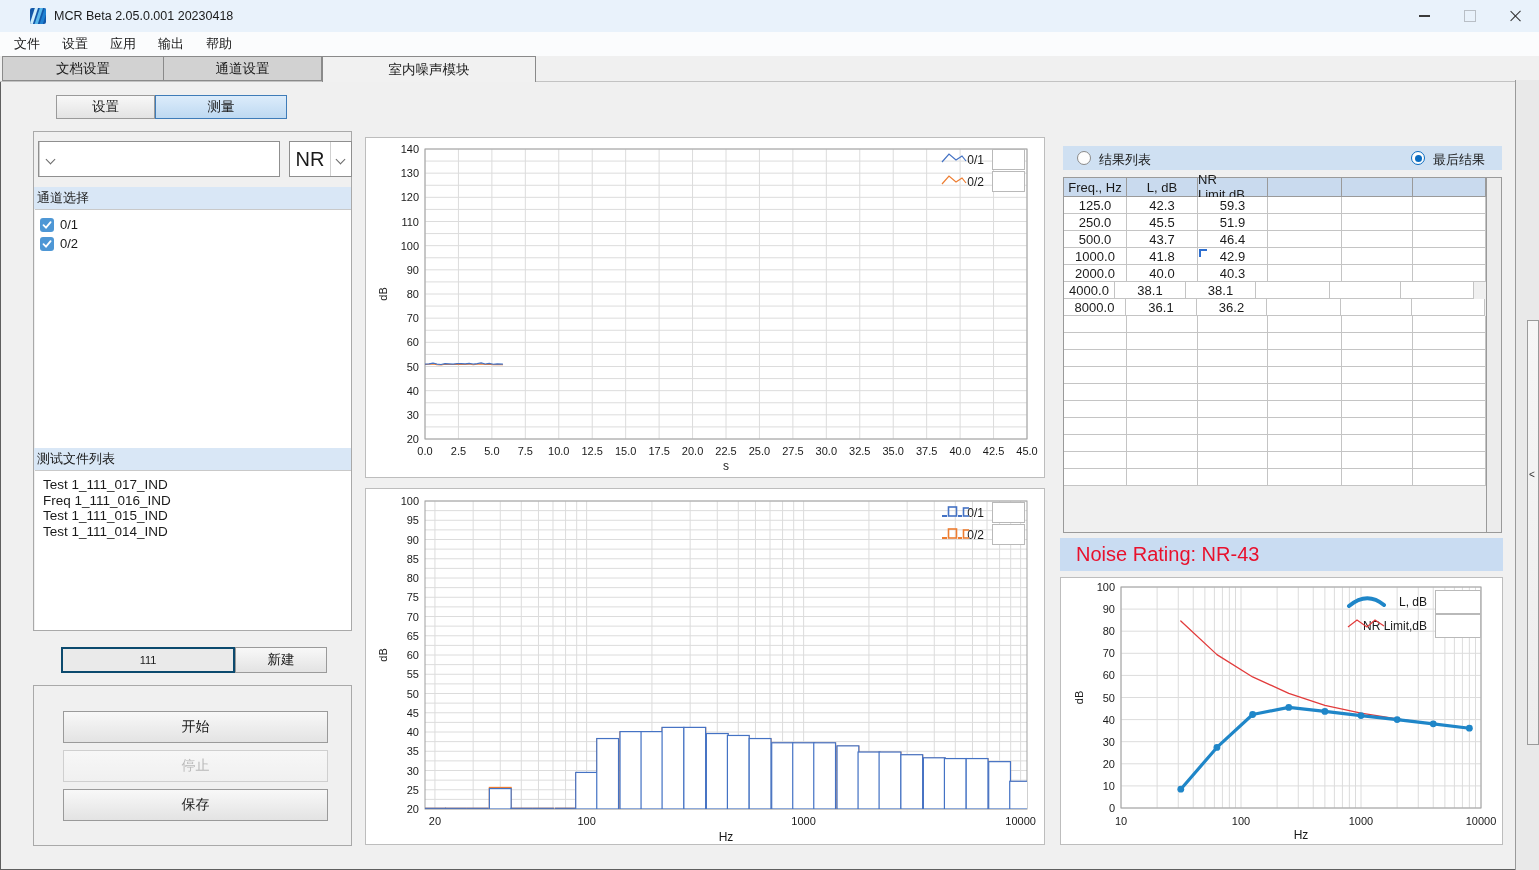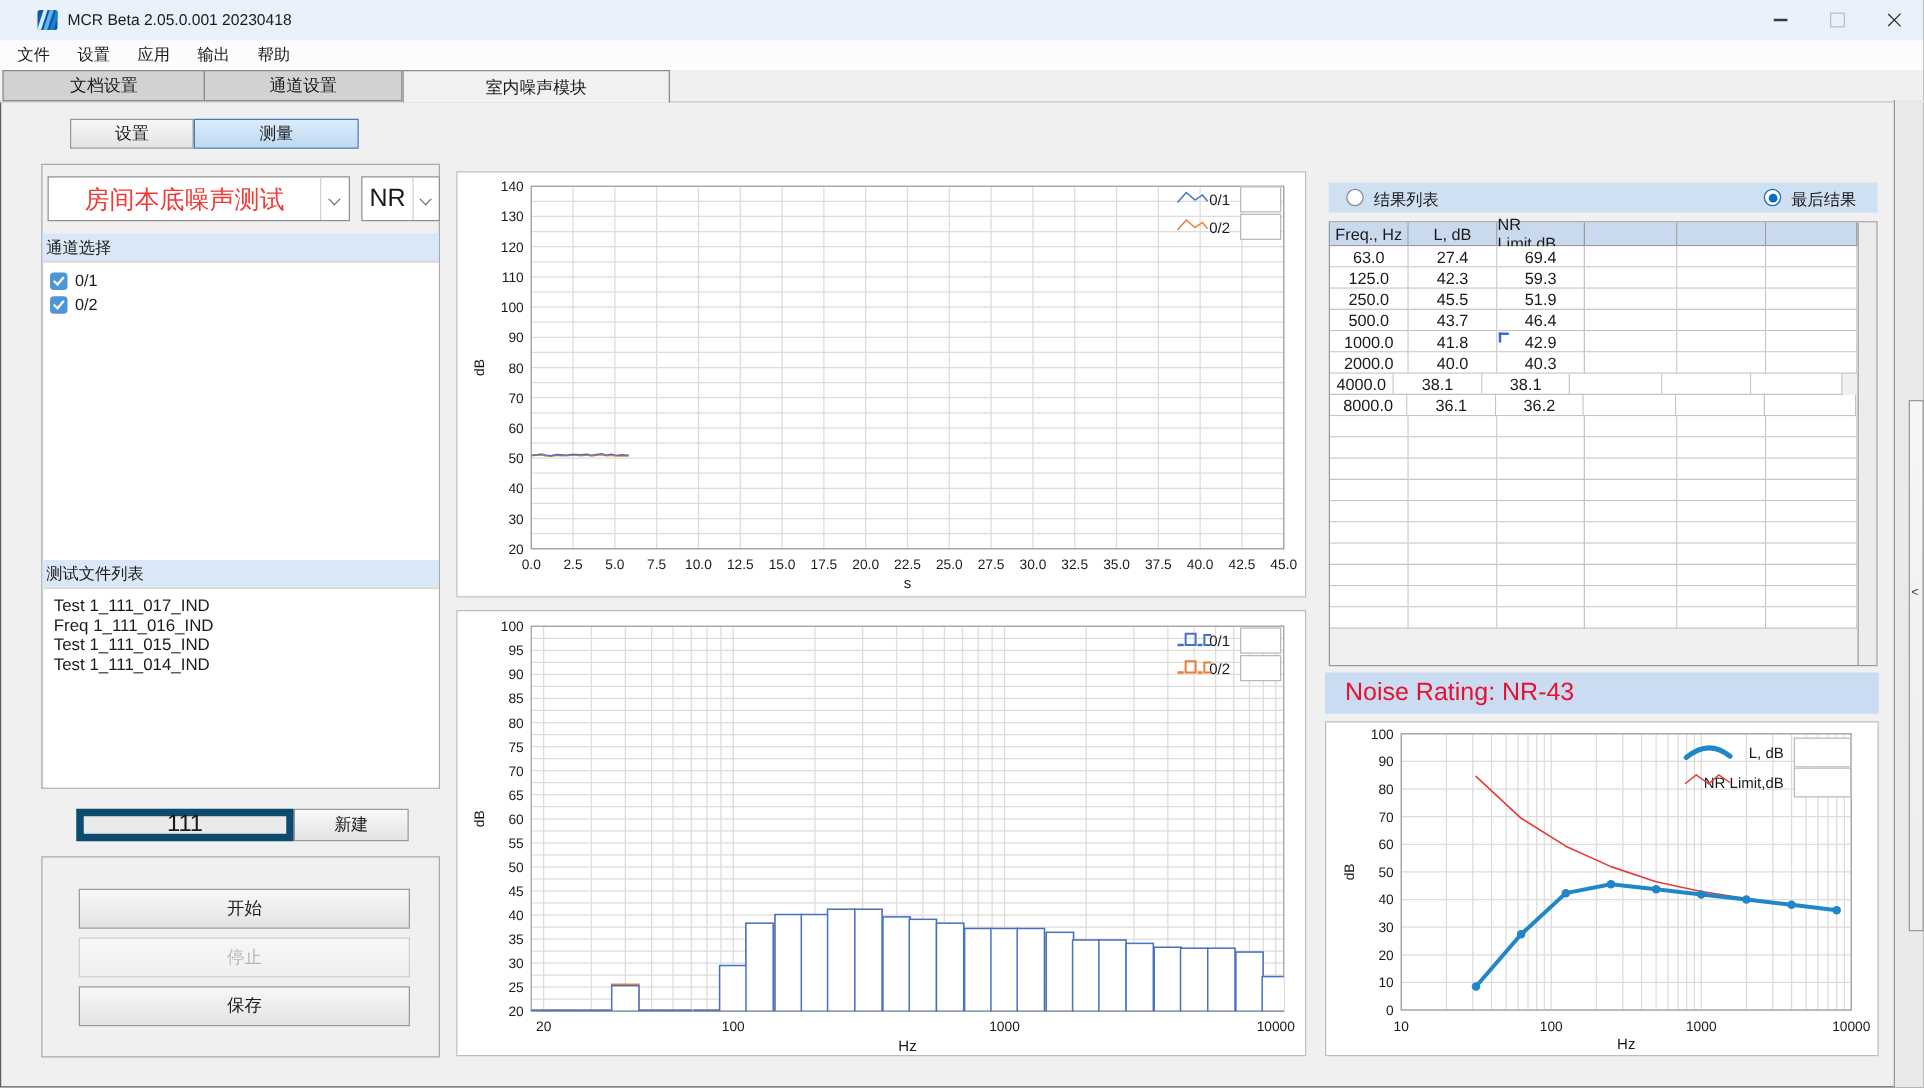--- a/index.html
+++ b/index.html
@@ -40,22 +40,22 @@
   .combo{position:absolute;background:#fff;border:1px solid #8f8f8f;box-sizing:border-box;display:flex;}
   .combo .val{flex:1;display:flex;align-items:center;justify-content:center;overflow:hidden;white-space:nowrap;}
   .combo .arrow{width:22px;border-left:1px solid #d0d0d0;display:flex;align-items:center;justify-content:center;}
   .chev{width:8px;height:8px;position:relative;}
   .chev:before{content:"";position:absolute;left:0;top:1px;width:6px;height:6px;border-right:1.4px solid #6a6a6a;border-bottom:1.4px solid #6a6a6a;transform:rotate(45deg);}
   .secthdr{position:absolute;background:#d9e7f6;font-size:13px;display:flex;align-items:center;padding-left:3px;box-sizing:border-box;}
   .listbox{position:absolute;background:#fff;border-top:1px solid #c9c9c9;box-sizing:border-box;overflow:hidden;}
   .chk-row{display:flex;align-items:center;height:19px;padding-left:5px;font-size:13px;gap:6px;}
   .chkbox{width:14px;height:14px;background:#4e97d5;border-radius:3px;display:flex;align-items:center;justify-content:center;}
   .file-item{font-size:13.5px;line-height:15.5px;padding-left:8px;}
-  .field{position:absolute;background:#eaeaea;border:6px solid #0c4a6e;box-sizing:border-box;
-         display:flex;align-items:center;justify-content:center;font-size:19px;}
+  .field{position:absolute;background:#eaeaea;border:2px solid #0c4a6e;box-sizing:border-box;
+         display:flex;align-items:center;justify-content:center;font-size:11px;}
   
   .chart-box{position:absolute;background:#fff;border:1px solid #bdbdbd;box-sizing:border-box;}
   .chart-box svg{position:absolute;left:0;top:0;}
   .legend-row{position:absolute;display:flex;align-items:center;}
   .legend-label{font-size:12px;text-align:right;}
   .legend-box{border:1px solid #b9b9b9;background:#fff;display:flex;align-items:center;justify-content:center;}
   
   .radiobar{position:absolute;left:1063px;top:146px;width:439px;height:24px;background:#cfe0f2;}
   .radio{position:absolute;width:14px;height:14px;border-radius:50%;background:#fdfdfd;border:1px solid #8a8a8a;box-sizing:border-box;}
   .radio.on{border:1.6px solid #0a6cc0;display:flex;align-items:center;justify-content:center;}
@@ -112,21 +112,20 @@
     <div class="tab" style="left: 163px; width: 157px;">通道设置</div>
     <div class="tab active" style="left: 322px; width: 212px;">室内噪声模块</div>
   </div>
 <div id="subtabs">
     <div class="btn" style="position: absolute; left: 56px; top: 95px; width: 99px; height: 24px;">设置</div>
     <div class="btn sel" style="position: absolute; left: 155px; top: 95px; width: 132px; height: 24px;">测量</div>
   </div>
 
 <div class="groupbox" style="left:33px;top:131px;width:319px;height:500px;">
   <div class="combo" style="left:4px;top:9px;width:242px;height:36px;">
-    <div class="val redval">房间本底噪声测试</div>
     <div class="arrow">
         <div class="chev"></div>
       </div>
   </div>
   <div class="combo" style="left:255px;top:9px;width:63px;height:36px;">
     <div class="val" style="font-size:20px;">NR</div>
     <div class="arrow" style="width:20px;">
         <div class="chev"></div>
       </div>
   </div>
@@ -460,28 +459,20 @@
   <div class="tgutter"></div>
 <div class="trow thead">
       <div class="tcell" style="width: 63px;">Freq., Hz</div>
       <div class="tcell" style="width: 71px;">L, dB</div>
       <div class="tcell" style="width: 70px;">NR Limit,dB</div>
       <div class="tcell" style="width: 74px;"></div>
       <div class="tcell" style="width: 71px;"></div>
       <div class="tcell" style="width: 73px;"></div>
     </div>
     <div class="trow">
-      <div class="tcell" style="width: 63px;">63.0</div>
-      <div class="tcell" style="width: 71px;">27.4</div>
-      <div class="tcell" style="width: 70px;">69.4</div>
-      <div class="tcell" style="width: 74px;"></div>
-      <div class="tcell" style="width: 71px;"></div>
-      <div class="tcell" style="width: 73px;"></div>
-    </div>
-    <div class="trow">
       <div class="tcell" style="width: 63px;">125.0</div>
       <div class="tcell" style="width: 71px;">42.3</div>
       <div class="tcell" style="width: 70px;">59.3</div>
       <div class="tcell" style="width: 74px;"></div>
       <div class="tcell" style="width: 71px;"></div>
       <div class="tcell" style="width: 73px;"></div>
     </div>
     <div class="trow">
       <div class="tcell" style="width: 63px;">250.0</div>
       <div class="tcell" style="width: 71px;">45.5</div>

